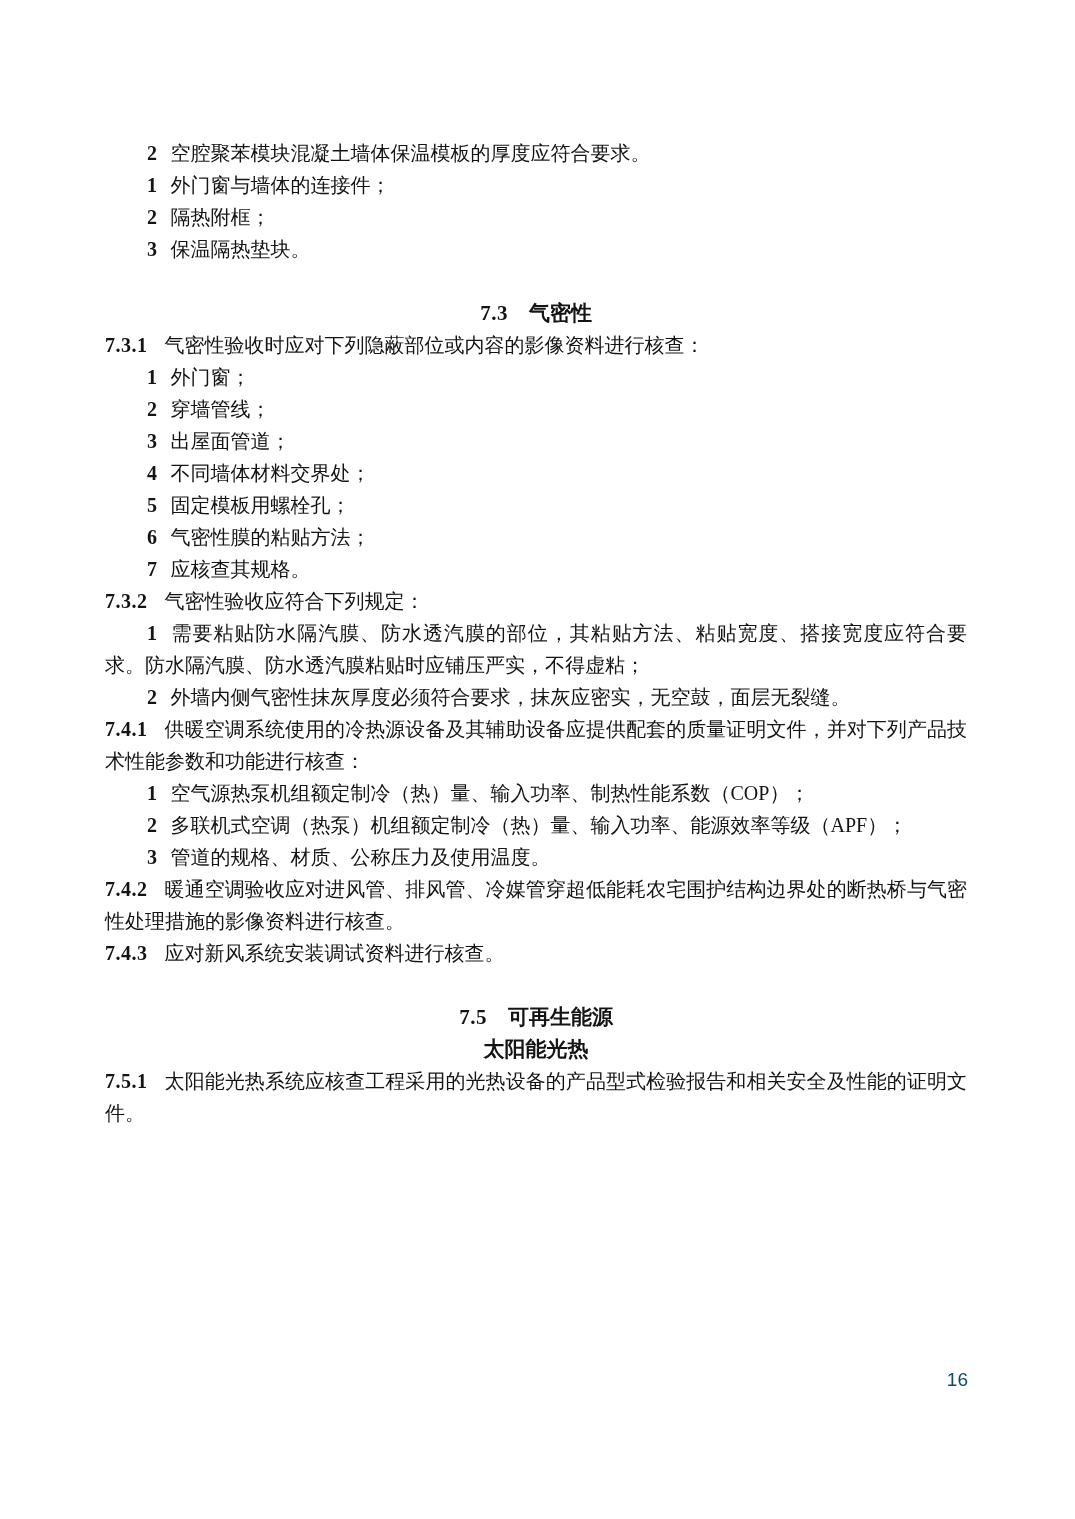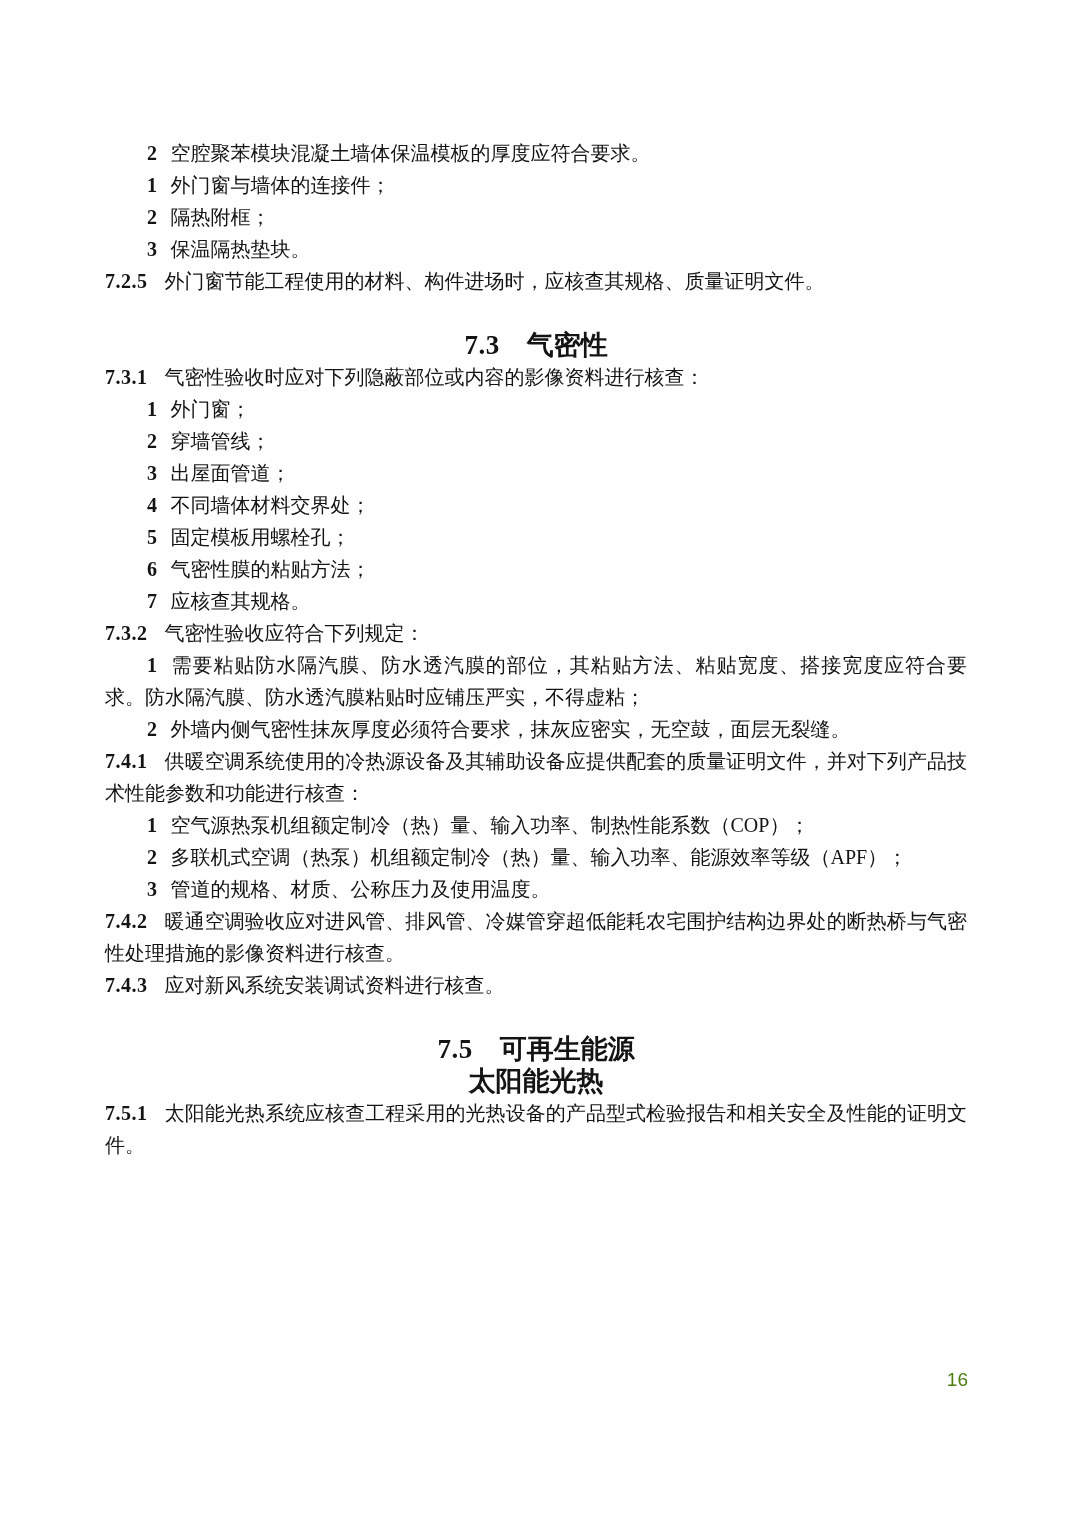--- a/index.html
+++ b/index.html
@@ -33,49 +33,48 @@
   p.clause { text-indent: 0; }
   
   p.list-item { text-indent: 2.1em; }
   .num {
     font-weight: 700;
     margin-right: 0.65em;
     letter-spacing: 0.5px;
   }
   p.clause > .num { margin-right: 0.85em; }
   h2.heading, h3.subheading {
-    font-size: 27px;
+    font-size: 21px;
     font-weight: 700;
     text-align: center;
     line-height: 32px;
     text-indent: 0;
     margin: 32px 0 0 0; 
   }
   h3.subheading { margin-top: 0; }
   .h-num { margin-right: 1em; letter-spacing: 0.5px; }
   .page-number {
     position: absolute;
     top: 1368px;
     right: 107px;
     font-size: 19px;
     line-height: 24px;
     font-family: "Liberation Sans", "DejaVu Sans", sans-serif;
-    color: #4d7c0f;
+    color: #0c4a6e;
   }
 </style>
 </head>
 <body>
 
 <div class="page">
   <main class="doc-body" id="doc-body">
       <p class="list-item"><b class="num">2</b><span class="txt">空腔聚苯模块混凝土墙体保温模板的厚度应符合要求。</span></p>
       <p class="list-item"><b class="num">1</b><span class="txt">外门窗与墙体的连接件；</span></p>
       <p class="list-item"><b class="num">2</b><span class="txt">隔热附框；</span></p>
       <p class="list-item"><b class="num">3</b><span class="txt">保温隔热垫块。</span></p>
-      <p class="clause"><b class="num">7.2.5</b><span class="txt">外门窗节能工程使用的材料、构件进场时，应核查其规格、质量证明文件。</span></p>
       <h2 class="heading"><span class="h-num">7.3</span><span class="h-title">气密性</span></h2>
       <p class="clause"><b class="num">7.3.1</b><span class="txt">气密性验收时应对下列隐蔽部位或内容的影像资料进行核查：</span></p>
       <p class="list-item"><b class="num">1</b><span class="txt">外门窗；</span></p>
       <p class="list-item"><b class="num">2</b><span class="txt">穿墙管线；</span></p>
       <p class="list-item"><b class="num">3</b><span class="txt">出屋面管道；</span></p>
       <p class="list-item"><b class="num">4</b><span class="txt">不同墙体材料交界处；</span></p>
       <p class="list-item"><b class="num">5</b><span class="txt">固定模板用螺栓孔；</span></p>
       <p class="list-item"><b class="num">6</b><span class="txt">气密性膜的粘贴方法；</span></p>
       <p class="list-item"><b class="num">7</b><span class="txt">应核查其规格。</span></p>
       <p class="clause"><b class="num">7.3.2</b><span class="txt">气密性验收应符合下列规定：</span></p>

